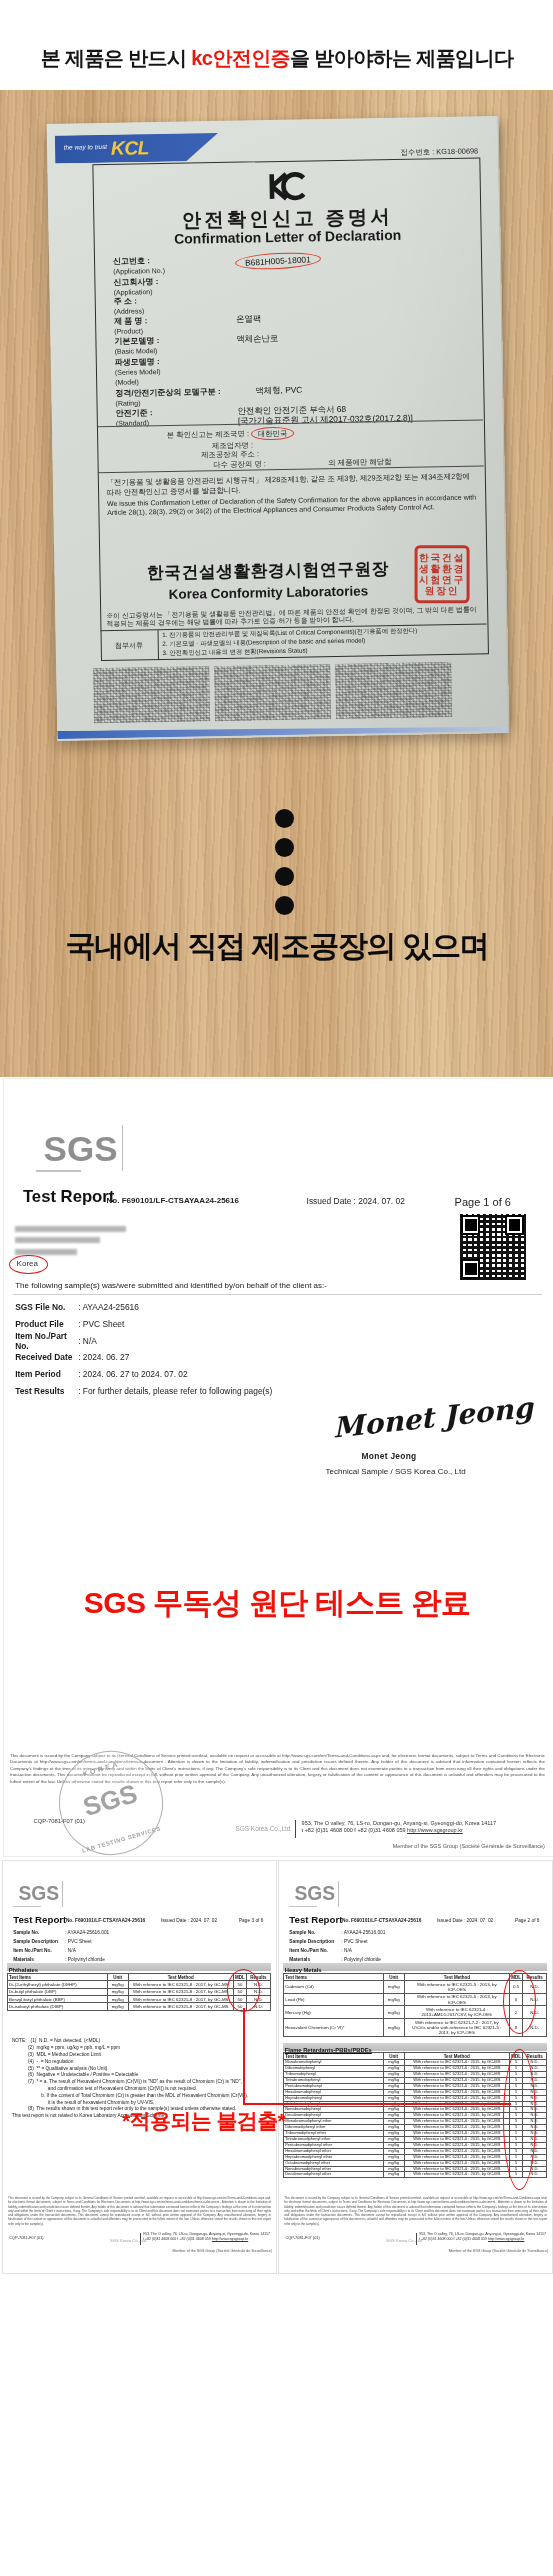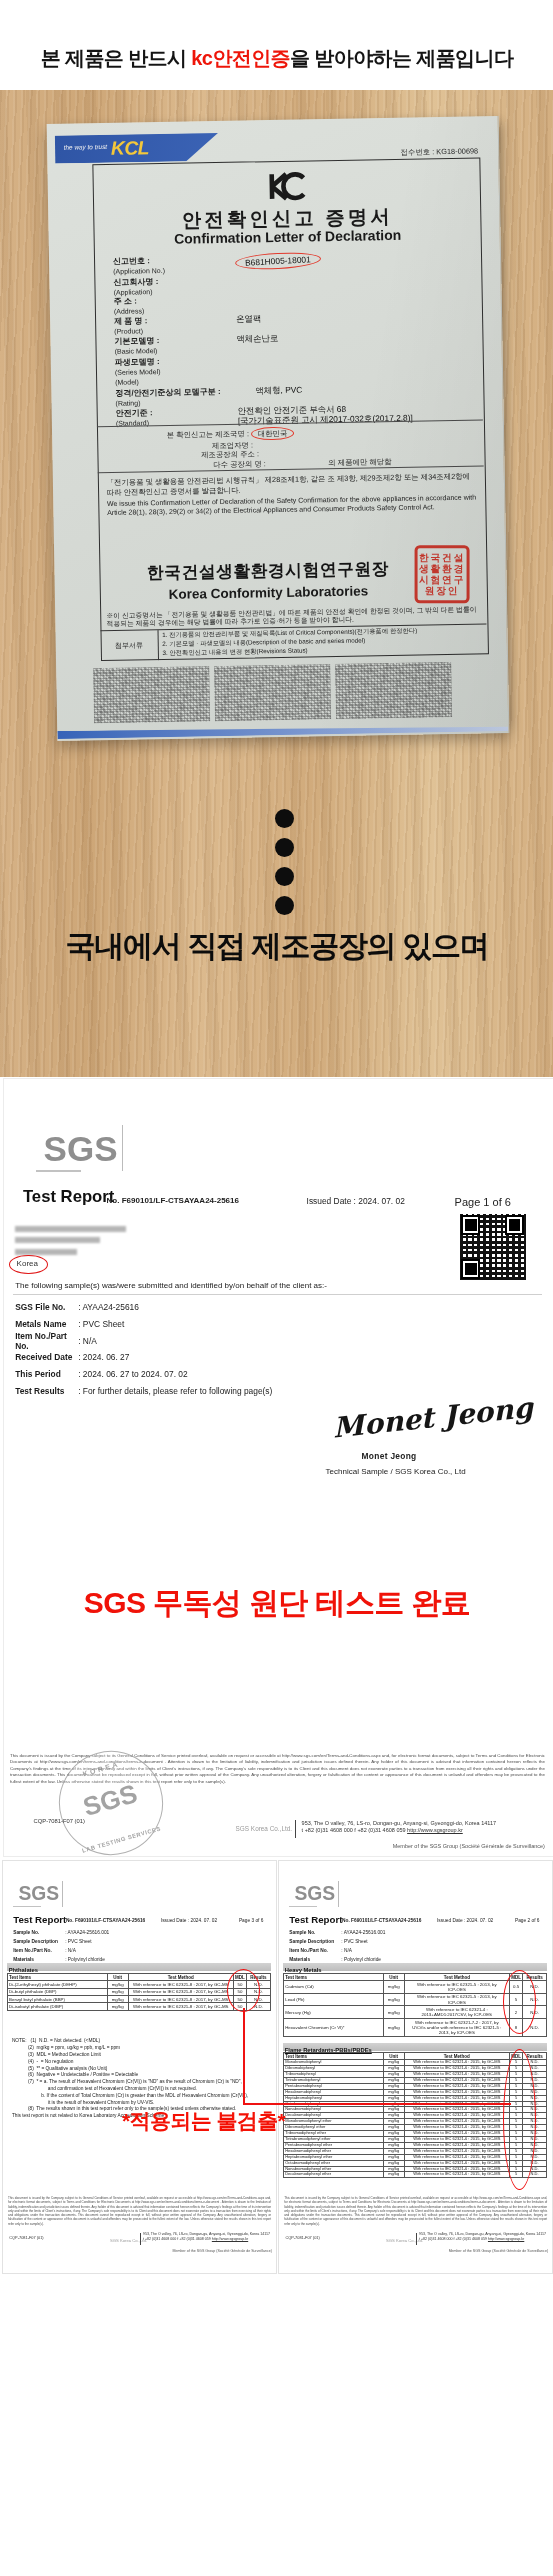--- a/index.html
+++ b/index.html
@@ -308,36 +308,36 @@
     <div class="intro-hr"></div>
 
     <div class="kv-rows">
 
         <div class="kv-row">
           <div class="kv-label">SGS File No.</div>
           <div class="kv-value">: AYAA24-25616</div>
         </div>
 
         <div class="kv-row">
-          <div class="kv-label">Metals Name</div>
+          <div class="kv-label">Product File</div>
           <div class="kv-value">: PVC Sheet</div>
         </div>
 
         <div class="kv-row">
           <div class="kv-label">Item No./Part No.</div>
           <div class="kv-value">: N/A</div>
         </div>
 
         <div class="kv-row">
           <div class="kv-label">Received Date</div>
           <div class="kv-value">: 2024. 06. 27</div>
         </div>
 
         <div class="kv-row">
-          <div class="kv-label">This Period</div>
+          <div class="kv-label">Item Period</div>
           <div class="kv-value">: 2024. 06. 27     to     2024. 07. 02</div>
         </div>
 
         <div class="kv-row">
           <div class="kv-label">Test Results</div>
           <div class="kv-value">: For further details, please refer to following page(s)</div>
         </div>
       </div>
 
     <div class="sig">Monet Jeong</div>

